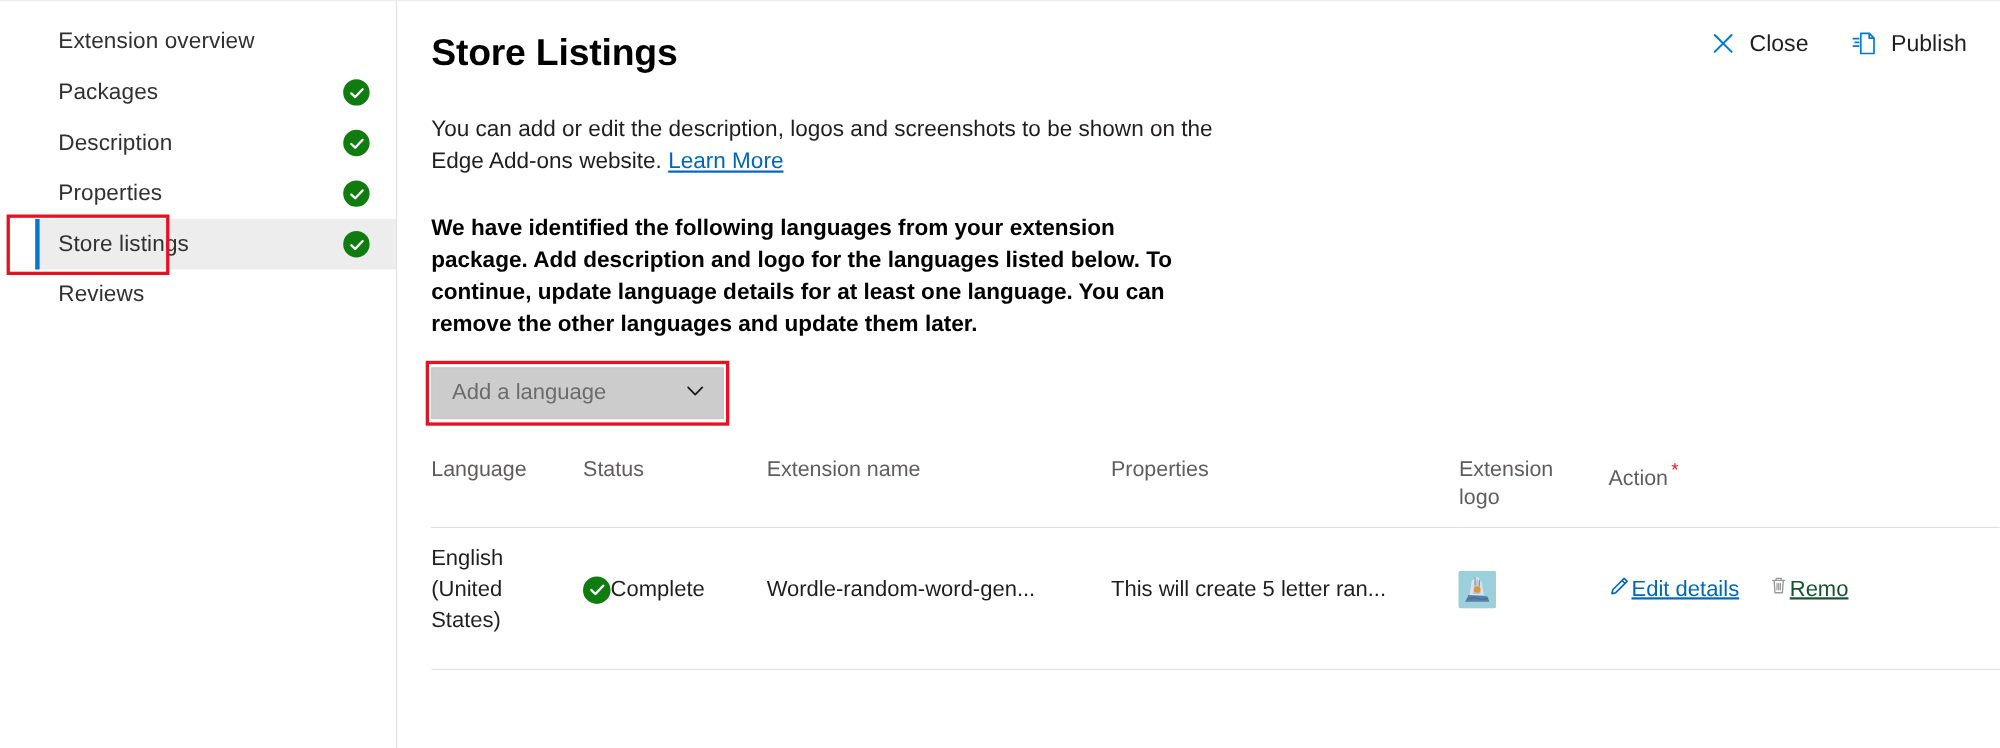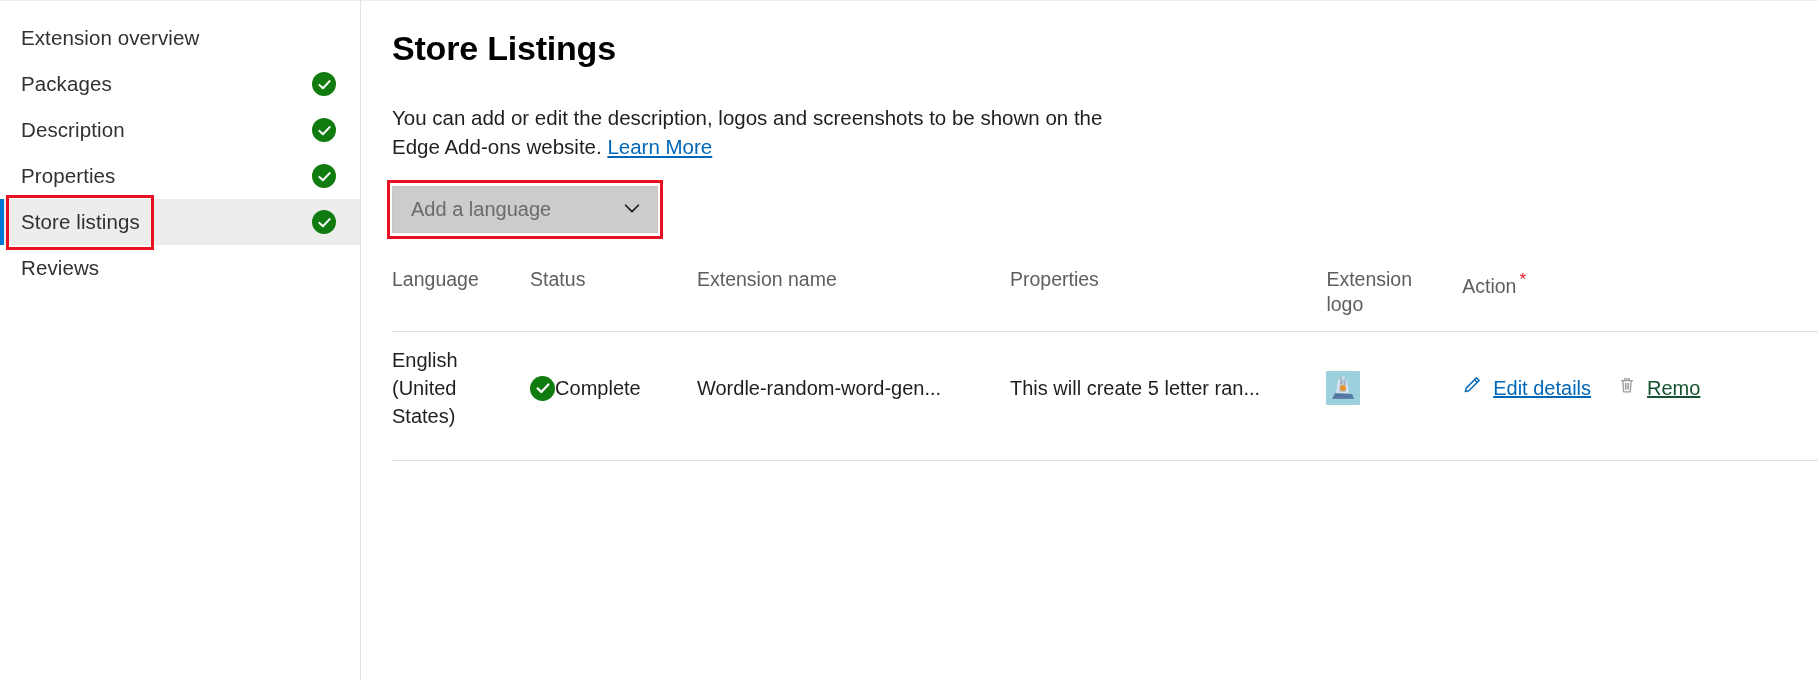--- a/index.html
+++ b/index.html
@@ -21,20 +21,21 @@
   
   #sidebar {
     position: relative;
     width: 361px;
     height: 680px;
     background: #ffffff;
     border-right: 1px solid #e1e1e1;
     border-top: 1px solid #ededed;
     padding-top: 14px;
     flex: 0 0 361px;
+    padding-left: 32px;
   }
   .nav-item {
     position: relative;
     height: 46px;
     display: flex;
     align-items: center;
     padding: 0 24px 0 21px;
     cursor: pointer;
     background: transparent;
   }
@@ -229,21 +230,21 @@
   .logo-thumb {
     width: 34px; height: 34px;
     border-radius: 2px;
     background: #8fc9d6;
     display: block;
     overflow: hidden;
   }
 
   .action-cell { display: flex; align-items: center; gap: 26px; }
   .action-link {
-    display: flex; align-items: center; gap: 10px;
+    display: flex; align-items: center; 
     cursor: pointer; white-space: nowrap;
   }
   .action-link .al-text {
     font-size: 20px;
     text-decoration: underline;
   }
   .action-link.edit .al-text { color: #0067b8; }
   .action-link.remove .al-text { color: #14532d; }
 
   .cell-multiline { line-height: 30px; }
@@ -304,31 +305,52 @@
     <div class="nav-item">
       <span class="nav-label">Reviews</span>
       <span class="spacer"></span>
     </div>
 
     <div id="nav-annotation"></div>
   </nav>
 
   <section id="main">
 
+    <div id="cmd-bar">
+      <div class="cmd-btn">
+        <span class="cmd-icon">
+          <svg width="23" height="23" viewBox="0 0 24 24">
+              <path d="M4 4 L20 20 M20 4 L4 20" stroke="#0078d4" stroke-width="1.9" fill="none" stroke-linecap="round"></path>
+            </svg>
+        </span>
+        <span class="cmd-label">Close</span>
+      </div>
+      <div class="cmd-btn">
+        <span class="cmd-icon">
+          <svg width="25" height="25" viewBox="0 0 26 26">
+            <path d="M10 3.5 H18 L22.5 8 V22.5 H10 Z" stroke="#0078d4" stroke-width="1.6" fill="#ffffff" stroke-linejoin="round"></path>
+            <path d="M18 3.5 V8 H22.5" stroke="#0078d4" stroke-width="1.6" fill="none" stroke-linejoin="round"></path>
+            <path d="M3 8.5 H8 M4.8 12 H8 M3 15.5 H8" stroke="#0078d4" stroke-width="1.6" fill="none" stroke-linecap="round"></path>
+          </svg>
+        </span>
+        <span class="cmd-label">Publish</span>
+      </div>
+    </div>
 
     <div id="main-inner">
 
       <div id="header-row">
         <h1 id="page-title">Store Listings</h1>
       </div>
 
       <p id="intro-text">
         <span>You can add or edit the description, logos and screenshots to be shown on the Edge Add-ons website. </span><a id="learn-more">Learn More</a>
       </p>
 
+      <p id="languages-note">We have identified the following languages from your extension package. Add description and logo for the languages listed below. To continue, update language details for at least one language. You can remove the other languages and update them later.</p>
 
       <div id="dropdown-wrap">
         <div id="lang-dropdown">
           <span class="dd-text">Add a language</span>
           <span class="dd-chevron">
             <svg width="22" height="22" viewBox="0 0 24 24">
                 <path d="M5 9 L12 16 L19 9" stroke="#1b1a19" stroke-width="1.8" fill="none" stroke-linecap="round" stroke-linejoin="round"></path>
               </svg>
           </span>
         </div>

